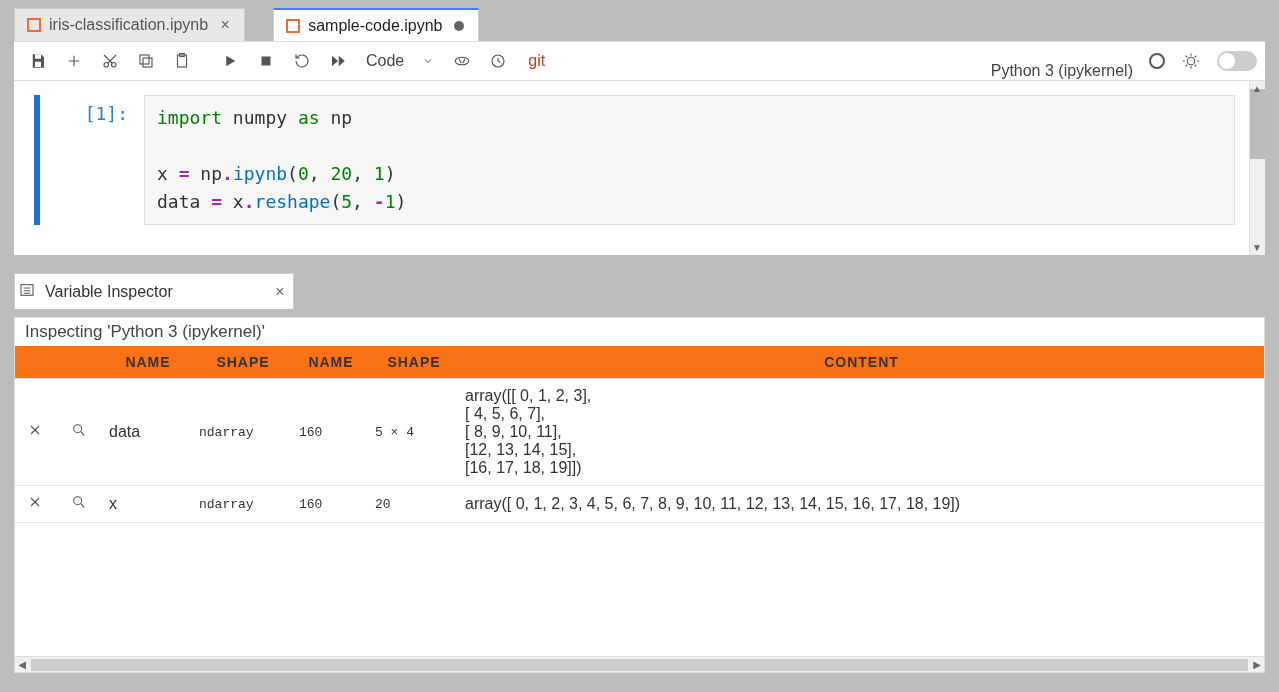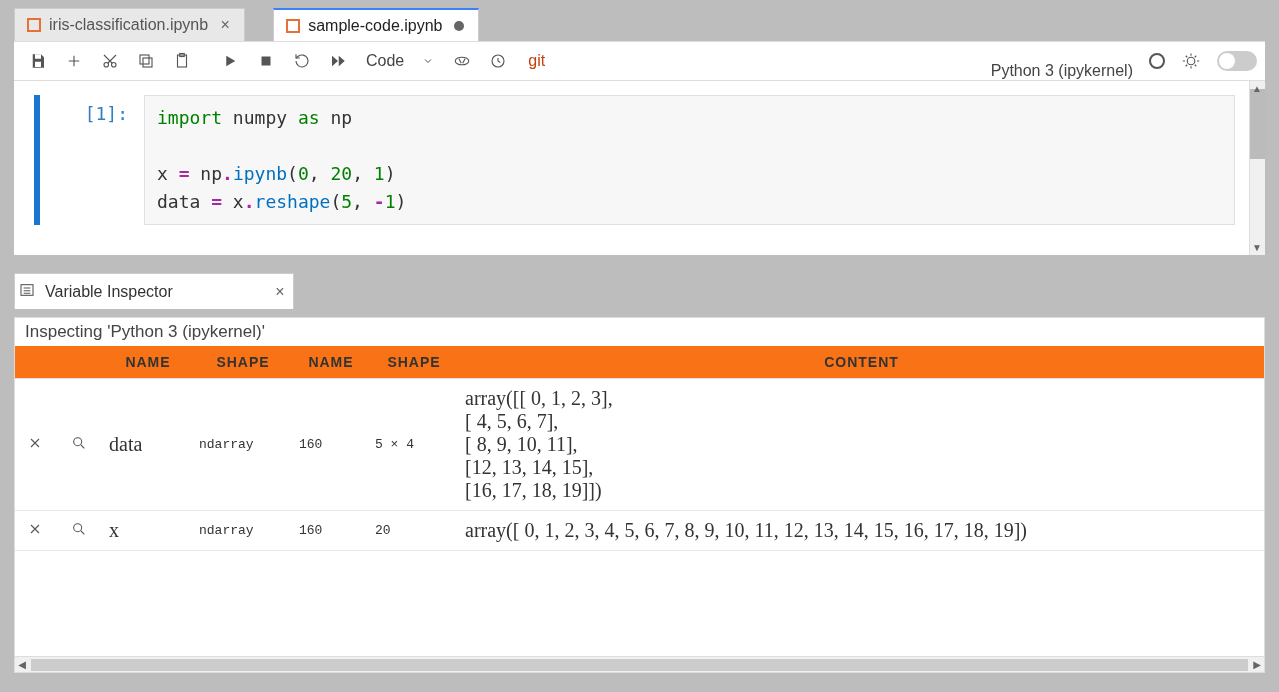--- a/index.html
+++ b/index.html
@@ -177,22 +177,22 @@
 .vi-table th.content { text-align: center; }
 .vi-table td {
   padding: 8px 6px;
   border-bottom: 1px solid #e8e8e8;
   font-size: 13px;
   color: #333;
   vertical-align: middle;
   font-family: Liberation Mono, monospace;
 }
 .vi-table td.mono, .vi-table td.content-cell {
-  font-family: Liberation Serif, serif;
-  font-size: 20px;
+  font-family: Liberation Sans, sans-serif;
+  font-size: 16px;
   white-space: pre-wrap;
 }
 .vi-table td.icon-cell { text-align: center; }
 .vi-table col.c-del { width: 40px; }
 .vi-table col.c-view { width: 48px; }
 .vi-table col.c-name { width: 90px; }
 .vi-table col.c-type { width: 100px; }
 .vi-table col.c-size { width: 76px; }
 .vi-table col.c-shape { width: 90px; }
 .row-icon svg { width:16px; height:16px; stroke:#555; fill:none; stroke-width:1.6;}

